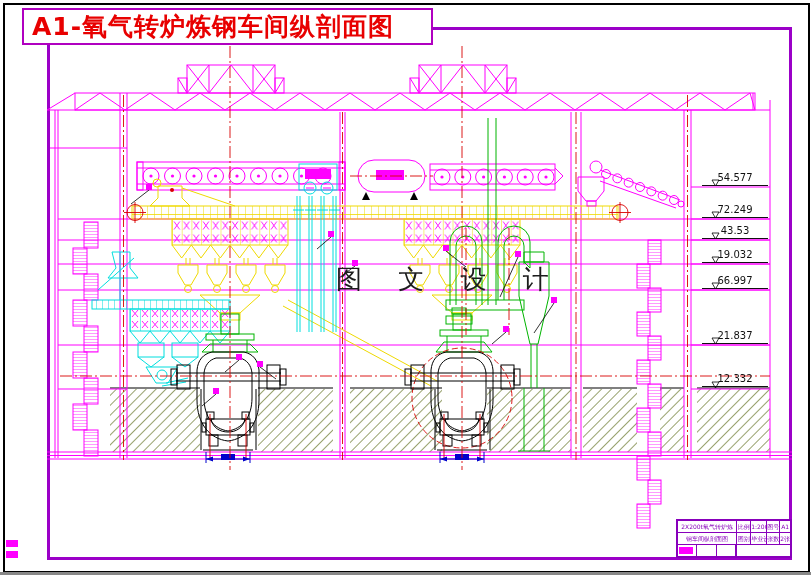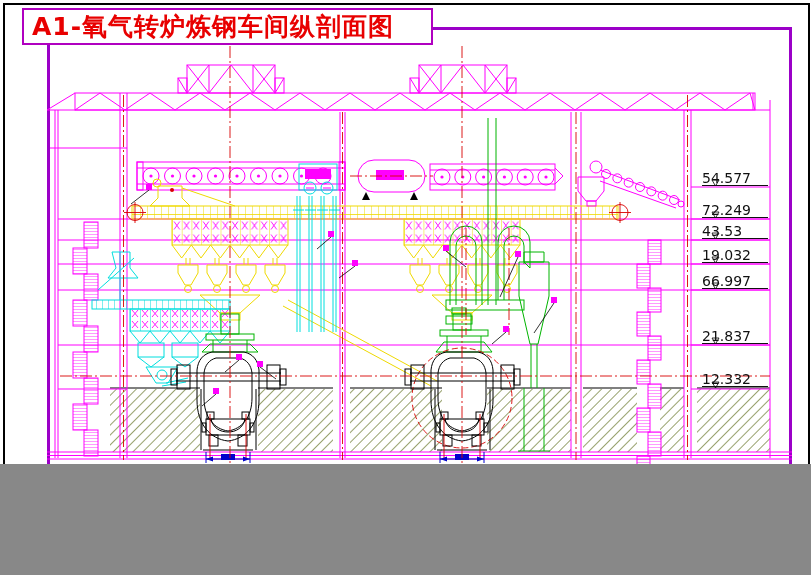--- a/index.html
+++ b/index.html
@@ -1,23 +1,23 @@
 <!DOCTYPE html>
 <html><head>
 <meta charset="utf-8">
 <style>
   html,body{margin:0;padding:0;background:#888;}
-  #page{position:relative;width:811px;height:464px;background:#fff;font-family:"DejaVu Sans",sans-serif;overflow:hidden;}
+  #page{position:relative;width:811px;height:572px;background:#fff;font-family:"DejaVu Sans",sans-serif;overflow:hidden;}
   #border{position:absolute;left:3px;top:3px;width:803px;height:566px;border:2px solid #000;}
   #frame{position:absolute;left:47px;top:27px;width:745px;height:533px;border:3px solid #9b00c8;box-sizing:border-box;}
   #titlebox{position:absolute;left:22px;top:8px;width:411px;height:37px;border:2px solid #b000c0;background:#fff;box-sizing:border-box;
             display:flex;align-items:center;padding-left:8px;}
   #titlebox span{font-size:25px;font-weight:bold;color:#e80000;letter-spacing:1px;white-space:nowrap;}
   #watermark{position:absolute;left:336px;top:262px;font-family:"DejaVu Serif",serif;font-size:26px;color:#1c1c1c;letter-spacing:14px;white-space:nowrap;}
-  .elev{position:absolute;left:702px;width:66px;text-align:left;font-size:14px;color:#111;height:14px;line-height:14px;border-bottom:1px solid #111;}
+  .elev{position:absolute;left:702px;width:66px;text-align:center;font-size:10px;color:#111;height:14px;line-height:14px;border-bottom:1px solid #111;}
   svg{position:absolute;left:0;top:0;}
   .m{stroke:#FF00FF;fill:none;stroke-width:1;}
   .mf{fill:#FF00FF;stroke:none;}
   .y{stroke:#EFD900;fill:none;stroke-width:1;}
   .c{stroke:#00DEDE;fill:none;stroke-width:1;}
   .gn{stroke:#00B400;fill:none;stroke-width:1;}
   .r{stroke:#D80000;fill:none;stroke-width:0.9;}
   .rd{stroke:#D80000;fill:none;stroke-width:0.9;stroke-dasharray:12 3 2 3;}
   .bk{stroke:#000;fill:none;stroke-width:1;}
   .bl{stroke:#0000CC;fill:none;stroke-width:1;}
@@ -451,20 +451,21 @@
     <g>
       <rect class="mf" x="6" y="540" width="12" height="7"></rect>
       <rect class="mf" x="6" y="551" width="12" height="7"></rect>
     </g>
   </svg>
 
   <div id="titlebox">
     <span>A1-氧气转炉炼钢车间纵剖面图</span>
   </div>
 
+  <div id="watermark">图 文 设 计</div>
 
   <span class="elev" style="top:171px">54.577</span>
   <span class="elev" style="top:203px">72.249</span>
   <span class="elev" style="top:224px">43.53</span>
   <span class="elev" style="top:248px">19.032</span>
   <span class="elev" style="top:274px">66.997</span>
   <span class="elev" style="top:329px">21.837</span>
   <span class="elev" style="top:372px">12.332</span>
 
   <div id="tblock">

